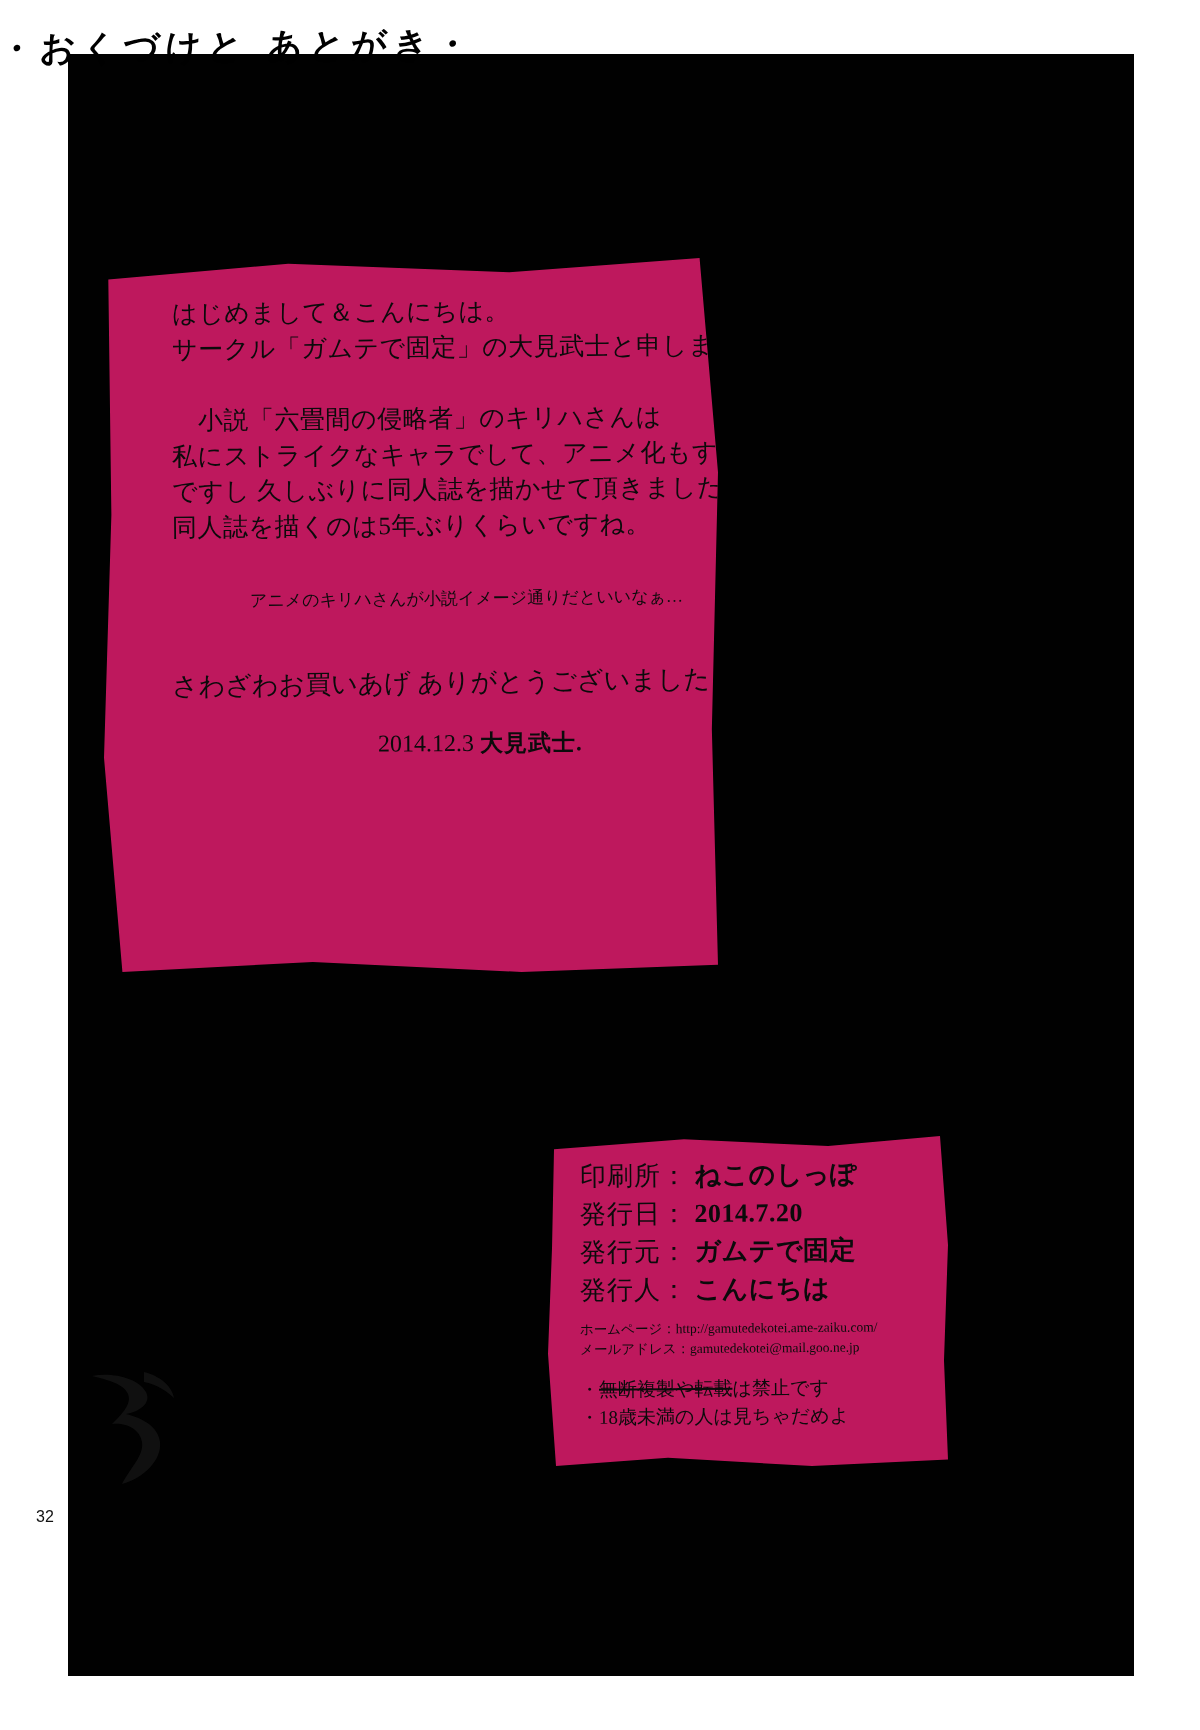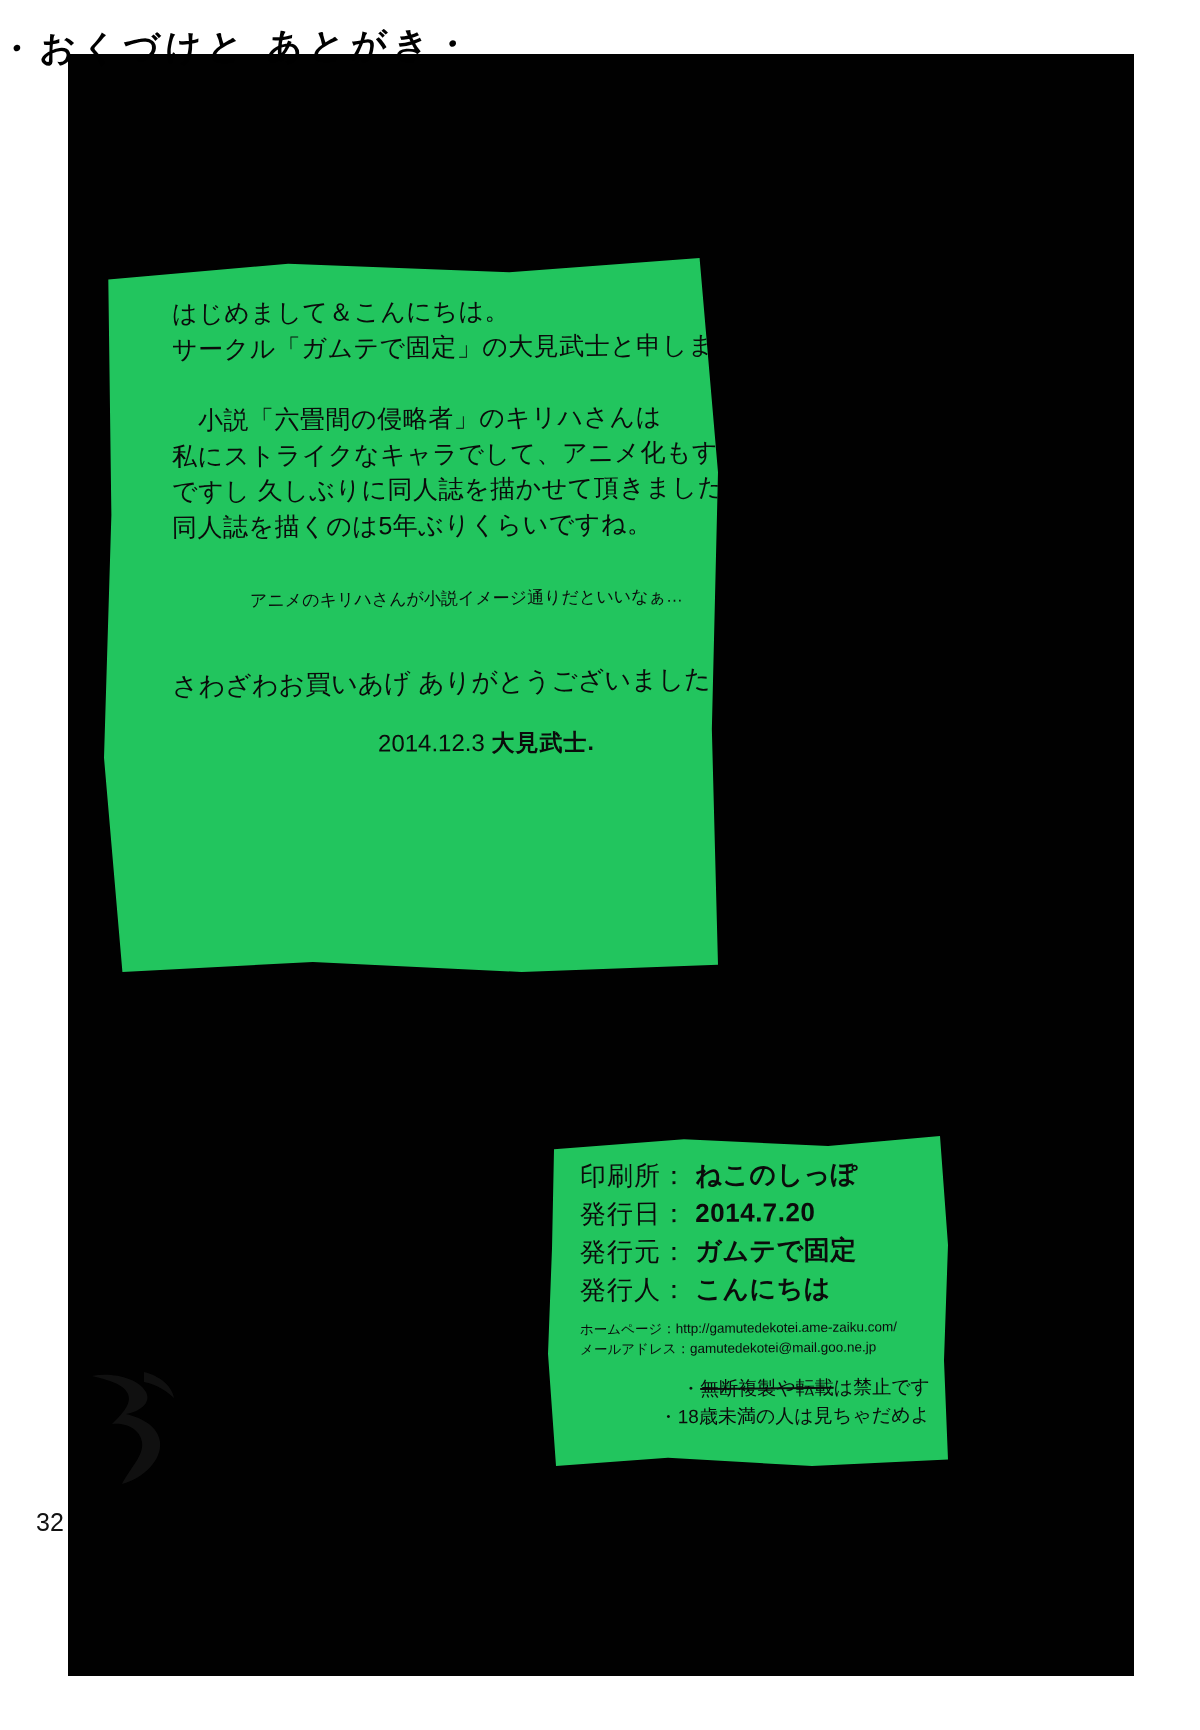--- a/index.html
+++ b/index.html
@@ -5,28 +5,28 @@
   html,body{margin:0;padding:0;background:#ffffff;}
   body{width:1200px;height:1730px;position:relative;font-family:"DejaVu Sans",sans-serif;overflow:hidden;}
 
   
   .plate{
     position:absolute;left:68px;top:54px;width:1066px;height:1622px;background:#010101;
   }
 
   
   .page-num{
-    position:absolute;left:36px;top:1508px;font-size:25px;color:#111;
+    position:absolute;left:36px;top:1508px;font-size:16px;color:#111;
     font-family:"Liberation Sans",sans-serif;letter-spacing:0;
   }
 
   
   .note{
-    position:absolute;background:#22c55e;color:#0b0b0b;
-    font-family:Liberation Sans, sans-serif;
+    position:absolute;background:#be185d;color:#0b0b0b;
+    font-family:Liberation Serif, serif;
   }
 
   
   .title-note{
     left:288px;top:96px;width:474px;height:92px;
     -webkit-clip-path:polygon(0.6% 7%,22% 2%,55% 0%,84% 3%,100% 0.5%,99.3% 55%,100% 96%,72% 99%,38% 100%,14% 97%,0% 100%,1% 52%);
     clip-path:polygon(0.6% 7%,22% 2%,55% 0%,84% 3%,100% 0.5%,99.3% 55%,100% 96%,72% 99%,38% 100%,14% 97%,0% 100%,1% 52%);
     display:flex;align-items:center;justify-content:center;
   }
   .title-text{
@@ -73,21 +73,21 @@
   .cl-line{
     font-size:26px;line-height:1.46;white-space:nowrap;transform:rotate(-0.5deg);
     transform-origin:left center;
   }
   .cl-line .lbl{letter-spacing:1px;}
   .cl-line .val{font-weight:700;letter-spacing:0.5px;}
   .cl-small{
     font-size:13.5px;line-height:1.5;white-space:nowrap;transform:rotate(-0.5deg);
     transform-origin:left center;margin-top:10px;
   }
-  .cl-bullets{margin-top:16px;text-align:right;}
+  .cl-bullets{margin-top:16px;}
   .cl-bullet{
     font-size:19px;line-height:1.45;white-space:nowrap;transform:rotate(-0.5deg);
     transform-origin:left center;
   }
   .strike{text-decoration:line-through;text-decoration-thickness:1.5px;}
 
   
   .corner-mark{
     position:absolute;left:86px;top:1370px;width:92px;height:120px;opacity:.95;
   }

